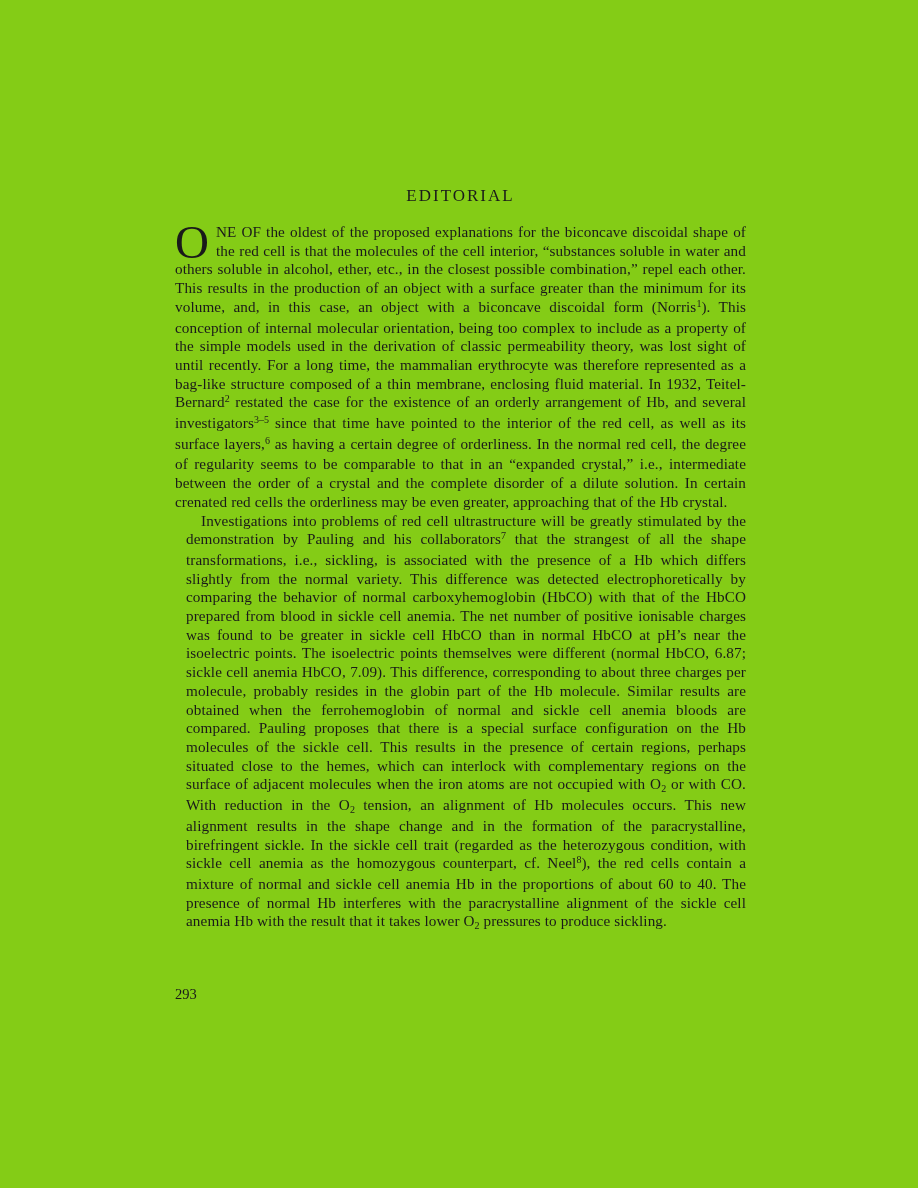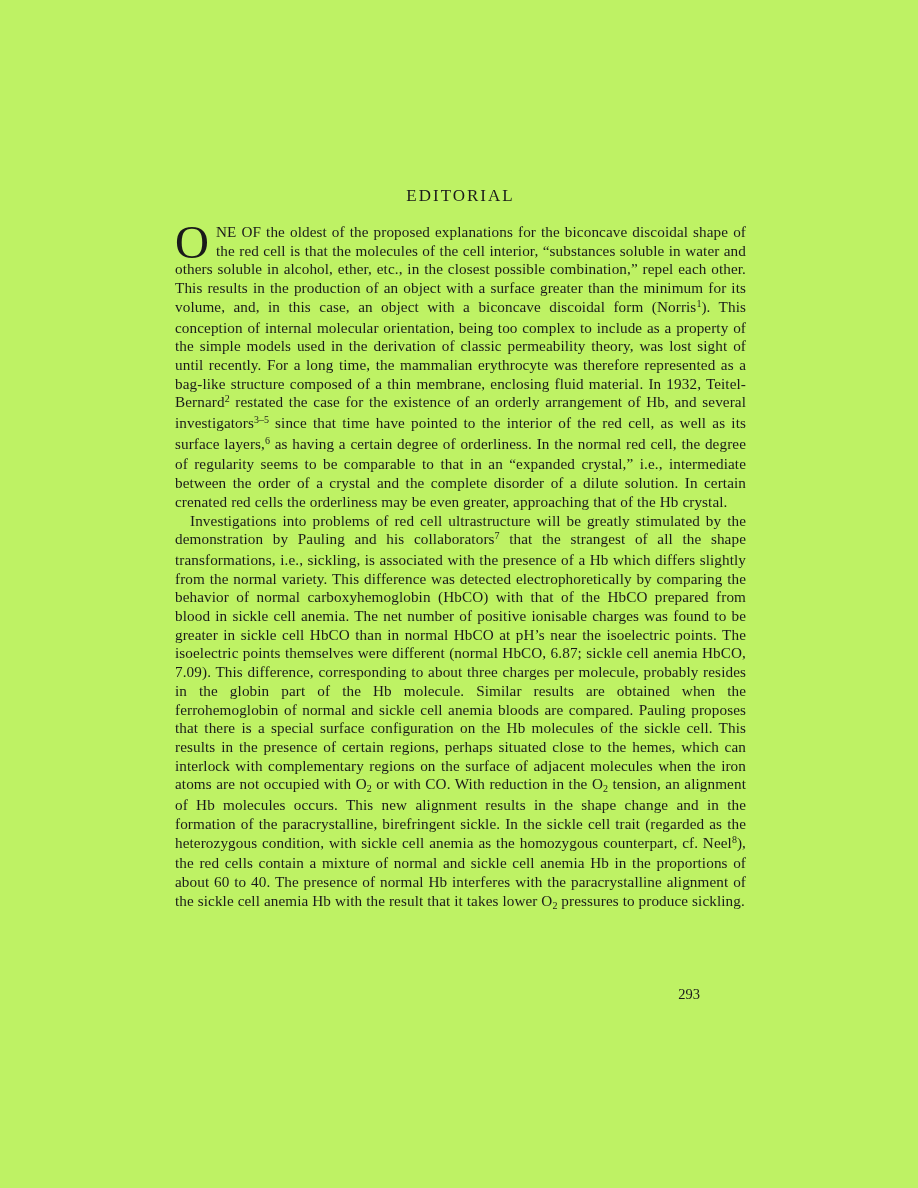--- a/index.html
+++ b/index.html
@@ -4,21 +4,21 @@
 <style>
   html, body {
     margin: 0;
     padding: 0;
     background: #ffffff;
   }
   .page {
     position: relative;
     width: 918px;
     height: 1188px;
-    background: #bef264;
+    background: #84cc16;
     font-family: "Liberation Serif", serif;
     color: #1a1a1a;
     overflow: hidden;
   }
   .content {
     position: absolute;
     left: 175px;
     top: 186px;
     width: 571px;
   }
@@ -43,20 +43,21 @@
   }
   .article-body p {
     margin: 0;
     font-size: 15.2px;
     line-height: 18.7px;
     text-align: justify;
     letter-spacing: 0.1px;
   }
   .article-body p.indent {
     text-indent: 15px;
+    margin-left: 11px;
   }
   .dropcap {
     float: left;
     font-size: 47px;
     line-height: 36px;
     height: 36px;
     margin: 1px 7px 0 0;
   }
   .sup {
     font-size: 10px;
@@ -68,21 +69,21 @@
     font-size: 10px;
     position: relative;
     top: 3px;
     letter-spacing: 0;
   }
   .page-number {
     position: absolute;
     left: 175px;
     top: 986px;
     width: 525px;
-    text-align: right;
+    text-align: left;
     font-size: 14.5px;
   }
 </style>
 </head>
 <body>
 
 <div class="page">
   <div class="content">
     <h1 class="title">EDITORIAL</h1>
     <div class="article-body">

